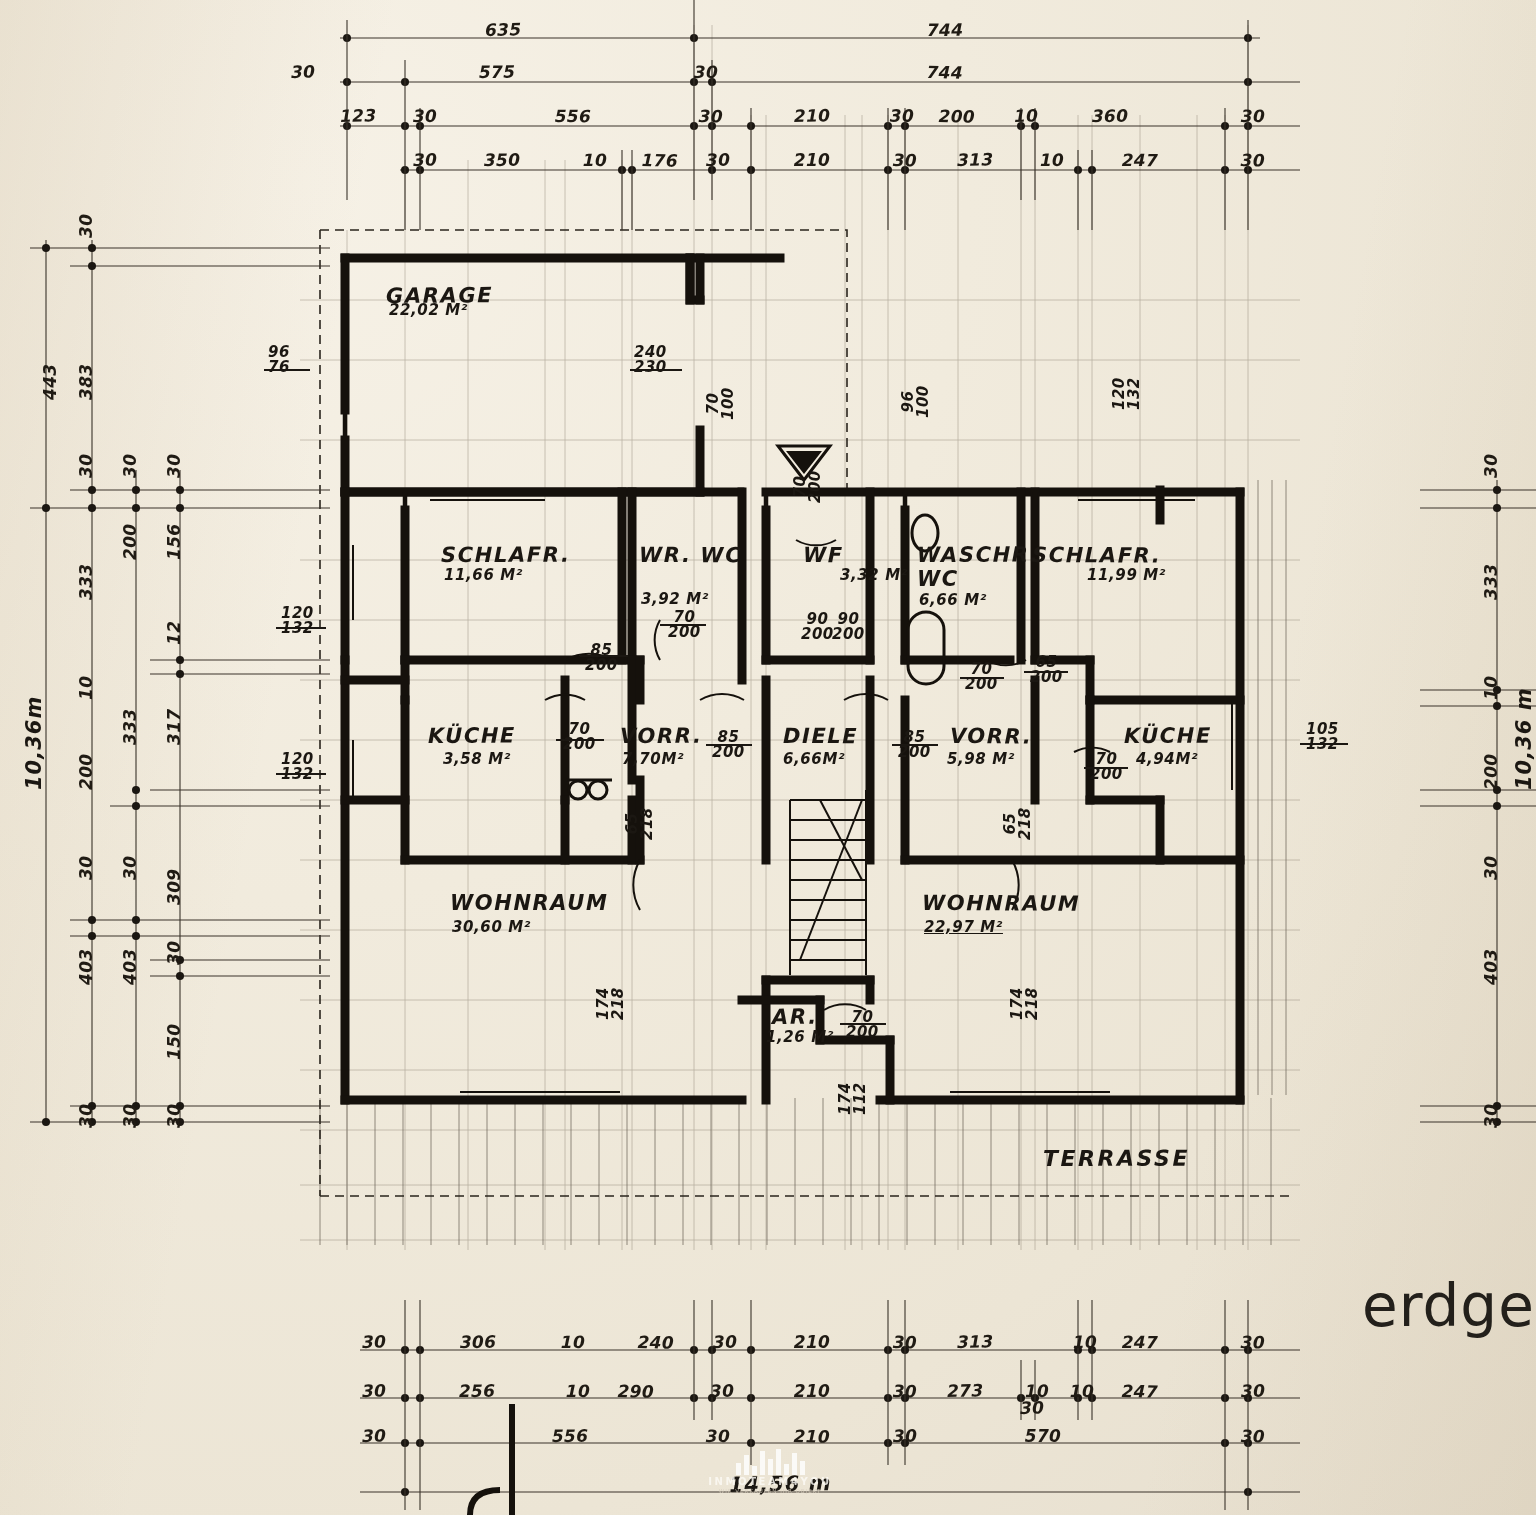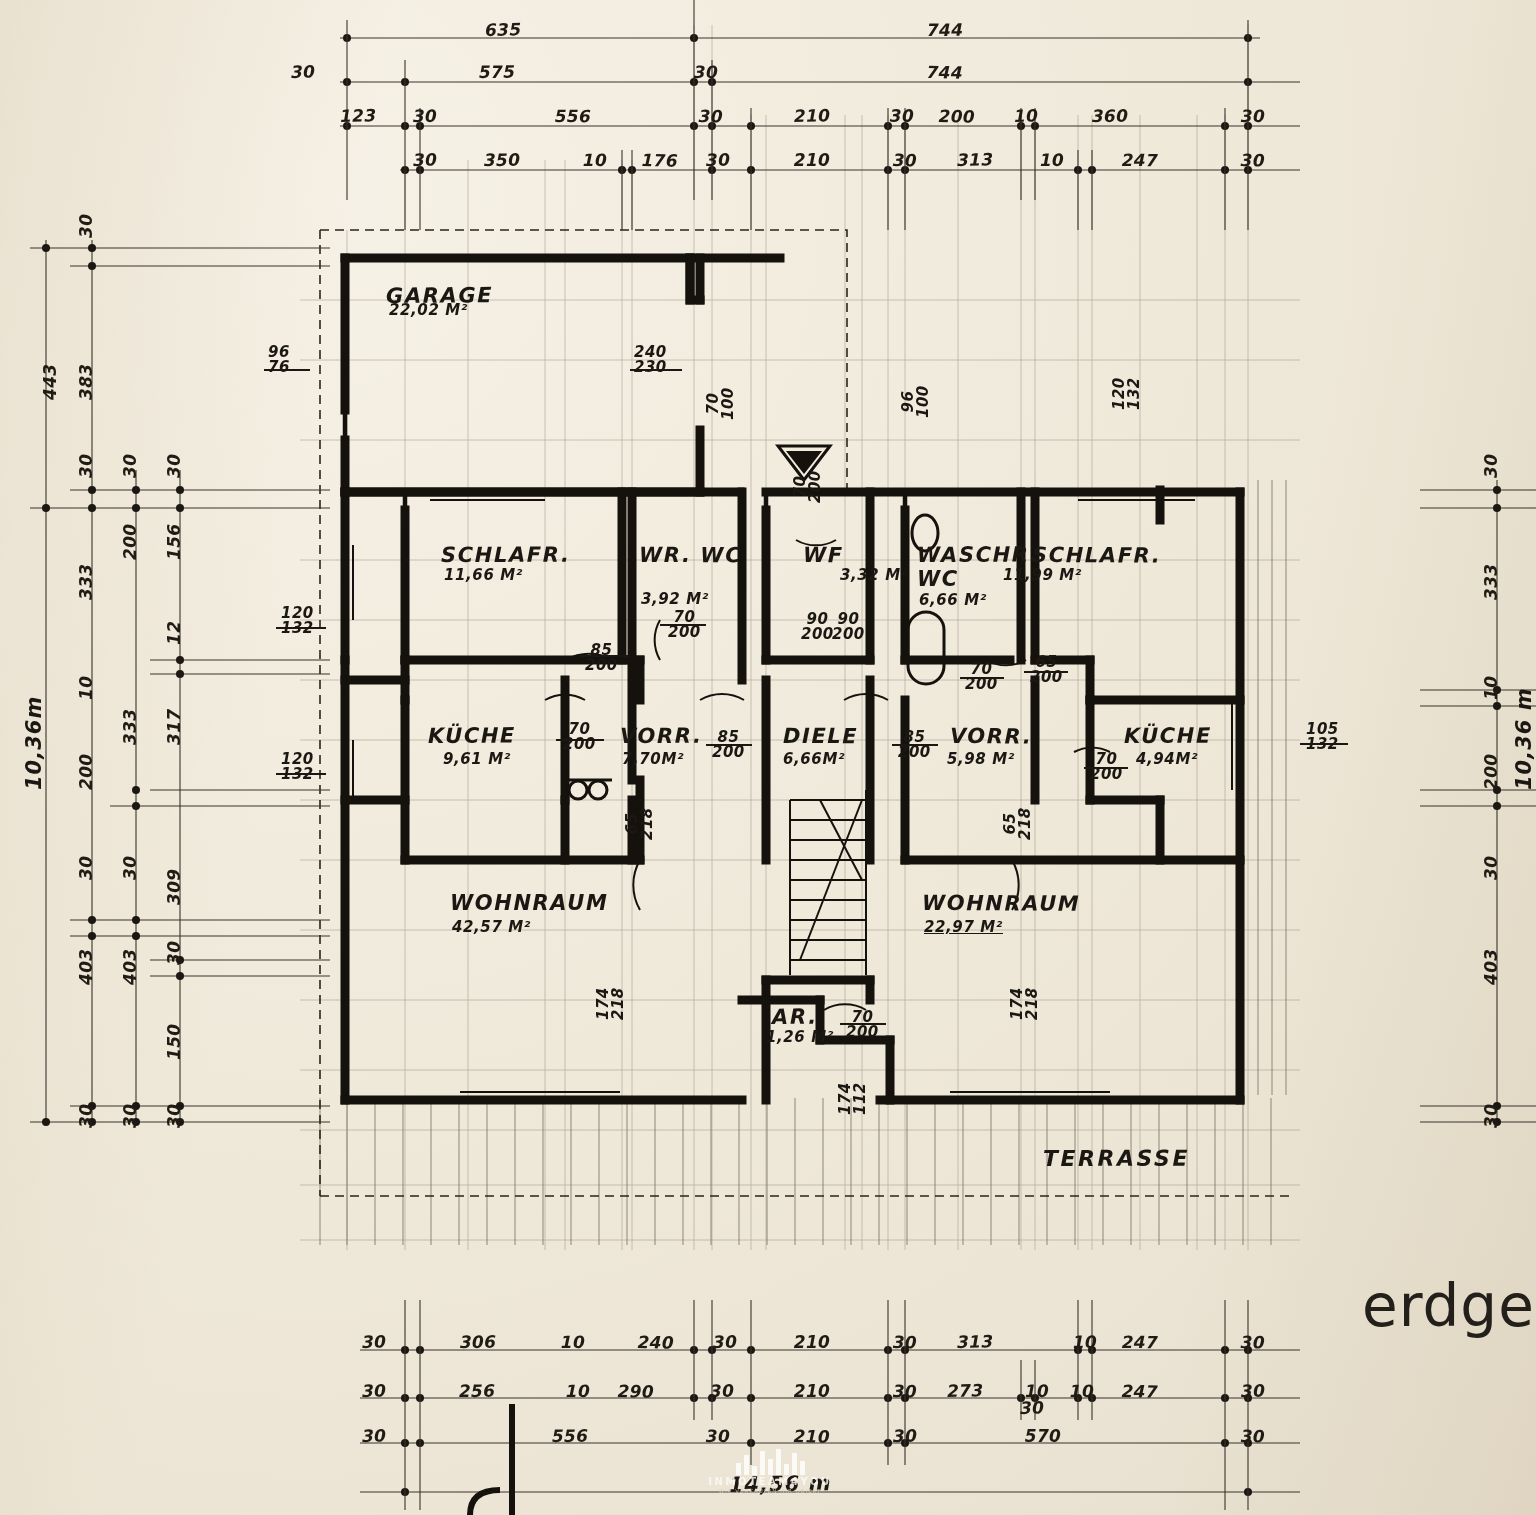--- a/index.html
+++ b/index.html
@@ -497,33 +497,33 @@
     <div class="hand room" style="left: 441px; top: 545px; transform: rotate(-0.135deg);">SCHLAFR.</div>
     <div class="hand area" style="left: 444px; top: 568px;">11,66 M²</div>
     <div class="hand room" style="left: 639px; top: 545px; transform: rotate(0.135deg);">WR. WC</div>
     <div class="hand area" style="left: 641px; top: 556px; margin-top: 36px;">3,92 M²</div>
     <div class="hand room" style="left: 803px; top: 545px; transform: rotate(0.405deg);">WF</div>
     <div class="hand area" style="left: 840px; top: 568px;">3,32 M²</div>
     <div class="hand room" style="left: 917px; top: 545px; transform: rotate(-0.27deg);">WASCHR.</div>
     <div class="hand area" style="left: 919px; top: 593px;">6,66 M²</div>
     <div class="hand room" style="left: 917px; top: 569px; transform: rotate(0deg); font-size: 21px;">WC</div>
     <div class="hand room" style="left: 1032px; top: 545px; transform: rotate(0.27deg);">SCHLAFR.</div>
-    <div class="hand area" style="left: 1003px; top: 568px;">11,99 M²</div>
+    <div class="hand area" style="left: 1087px; top: 568px;">11,99 M²</div>
     <div class="hand room" style="left: 428px; top: 726px; transform: rotate(-0.405deg);">KÜCHE</div>
-    <div class="hand area" style="left: 443px; top: 752px;">9,61 M²</div>
+    <div class="hand area" style="left: 443px; top: 752px;">3,58 M²</div>
     <div class="hand room" style="left: 620px; top: 726px; transform: rotate(-0.135deg);">VORR.</div>
     <div class="hand area" style="left: 622px; top: 752px;">7,70M²</div>
     <div class="hand room" style="left: 783px; top: 726px; transform: rotate(0.135deg);">DIELE</div>
     <div class="hand area" style="left: 783px; top: 752px;">6,66M²</div>
     <div class="hand room" style="left: 950px; top: 726px; transform: rotate(0.405deg);">VORR.</div>
     <div class="hand area" style="left: 947px; top: 752px;">5,98 M²</div>
     <div class="hand room" style="left: 1124px; top: 726px; transform: rotate(-0.27deg);">KÜCHE</div>
     <div class="hand area" style="left: 1136px; top: 752px;">4,94M²</div>
     <div class="hand room" style="left: 450px; top: 893px; transform: rotate(0deg);">WOHNRAUM</div>
-    <div class="hand area" style="left: 452px; top: 920px;">42,57 M²</div>
+    <div class="hand area" style="left: 452px; top: 920px;">30,60 M²</div>
     <div class="hand room" style="left: 922px; top: 893px; transform: rotate(0.27deg);">WOHNRAUM</div>
     <div class="hand area" style="left: 924px; top: 920px; text-decoration: underline;">22,97 M²</div>
     <div class="hand room" style="left: 772px; top: 1007px; transform: rotate(-0.405deg);">AR.</div>
     <div class="hand area" style="left: 766px; top: 1030px;">1,26 M²</div>
     <div class="hand terr" style="left: 1043px; top: 1148px; transform: rotate(-0.135deg);">TERRASSE</div>
     <div class="hand" style="left: 634px; top: 345px; font-size: 15px; text-align: center;">
       <div>240</div>
       <div>230</div>
     </div>
     <div class="hand" style="left: 268px; top: 345px; font-size: 15px; text-align: center;">

